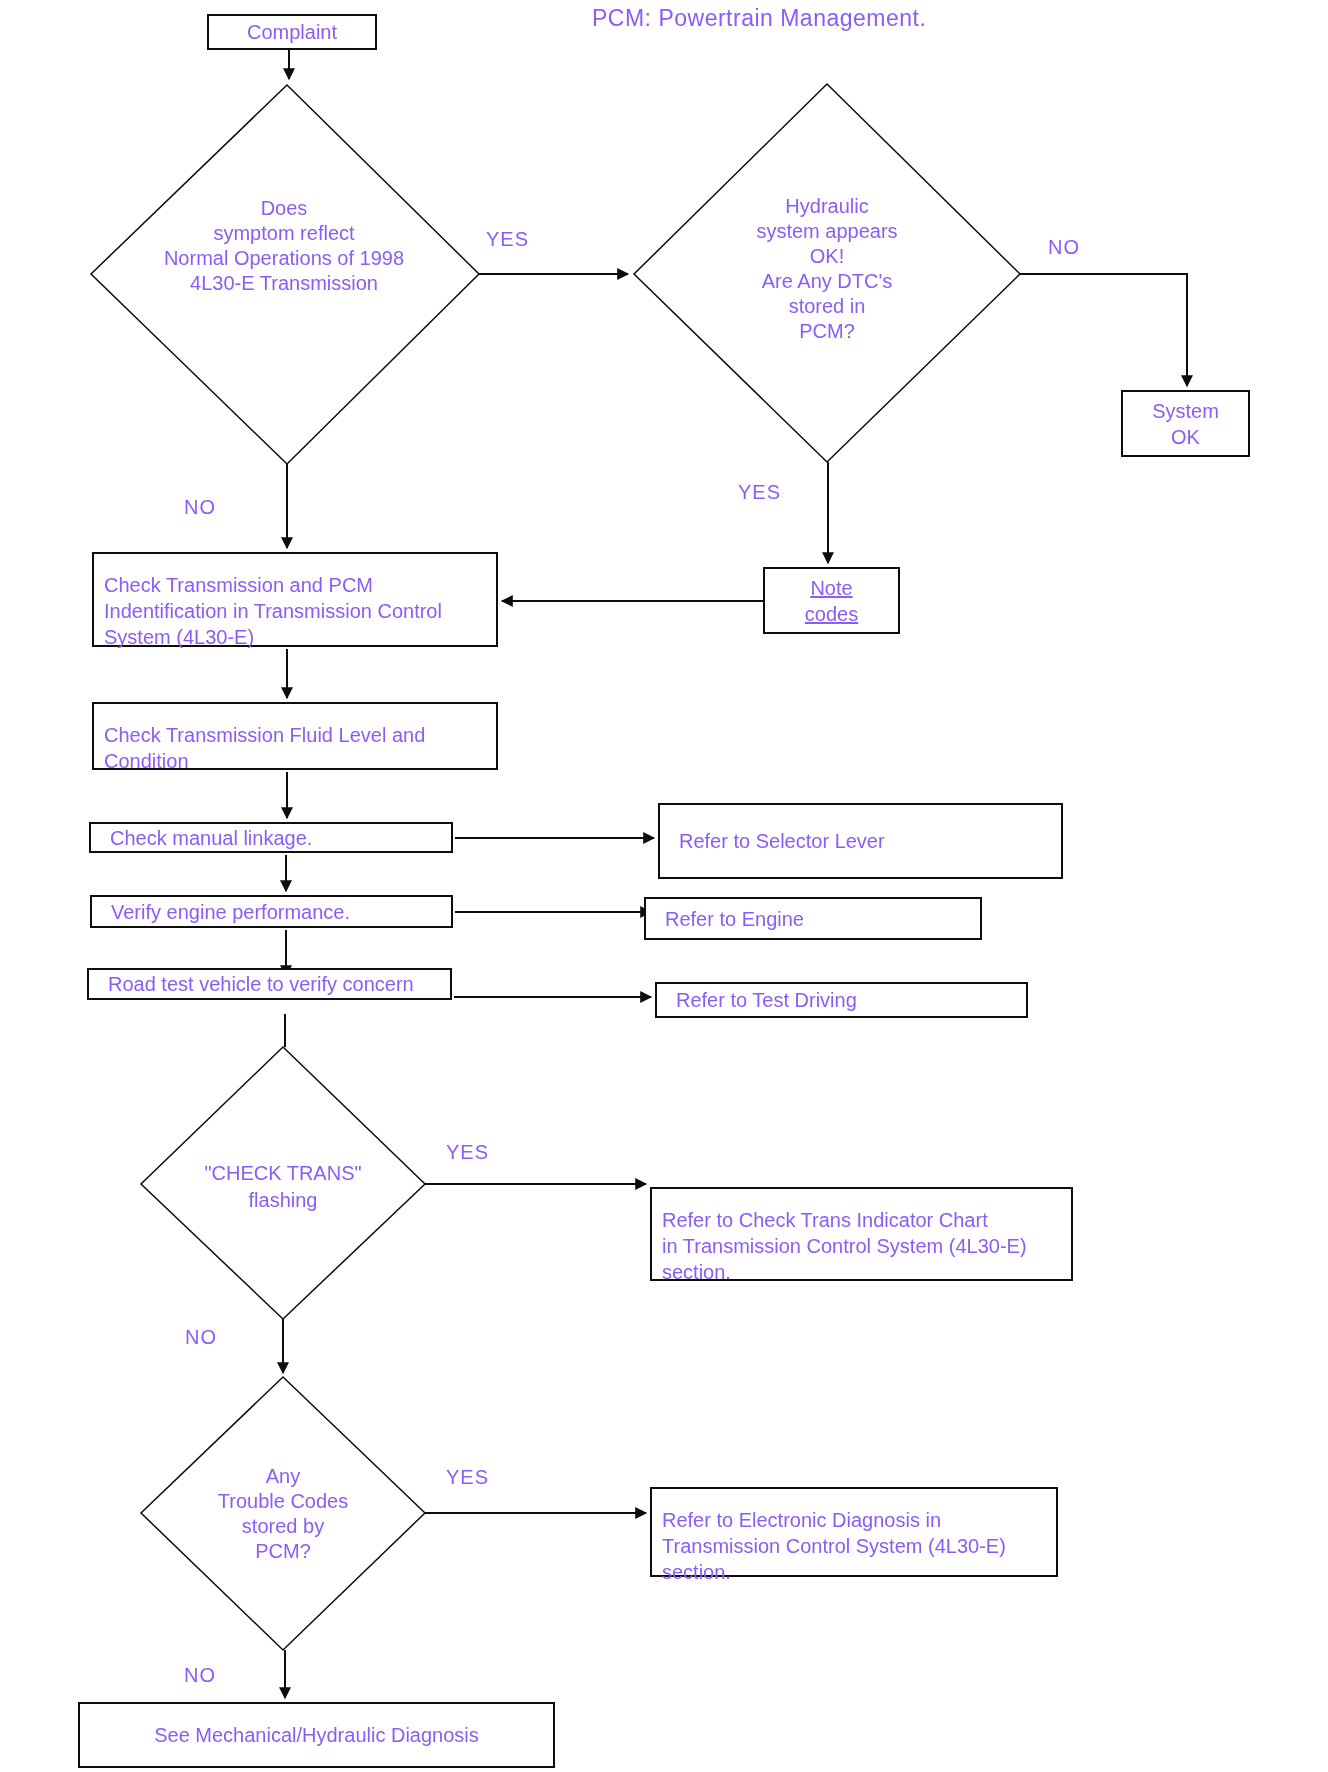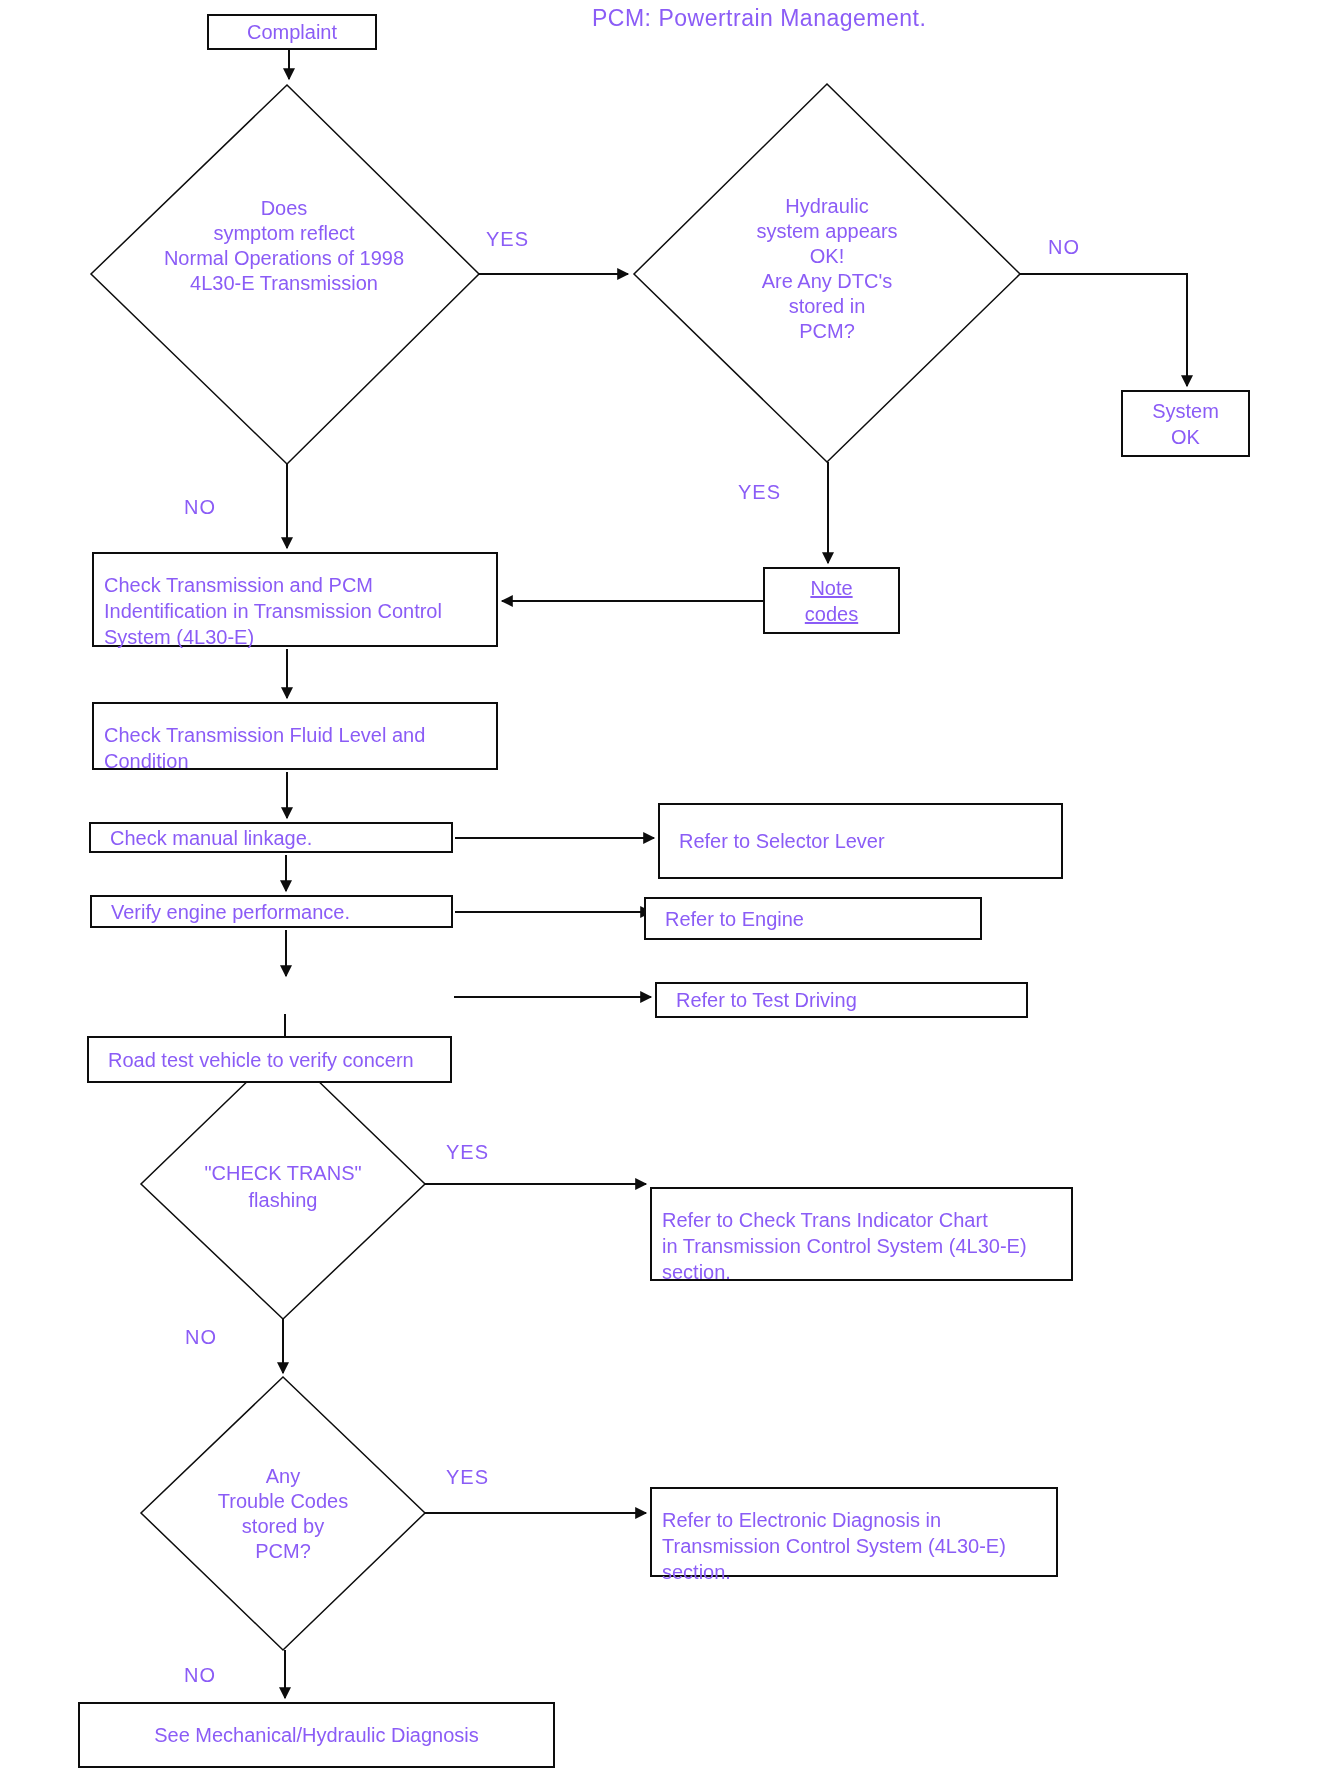--- a/index.html
+++ b/index.html
@@ -131,21 +131,21 @@
 Condition</div>
 
   <div class="box vleft" style="left:89px; top:822px; width:364px; height:31px;">Check manual linkage.</div>
 
   <div class="box vleft" style="left:658px; top:803px; width:405px; height:76px;">Refer to Selector Lever</div>
 
   <div class="box vleft" style="left:90px; top:895px; width:363px; height:33px;">Verify engine performance.</div>
 
   <div class="box vleft" style="left:644px; top:897px; width:338px; height:43px;">Refer to Engine</div>
 
-  <div class="box vleft" style="left:87px; top:1036px; width:365px; height:47px;">Road test vehicle to verify concern</div>
+  <div class="box vleft" style="left:87px; top:968px; width:365px; height:32px;">Road test vehicle to verify concern</div>
 
   <div class="box vleft" style="left:655px; top:982px; width:373px; height:36px;">Refer to Test Driving</div>
 
   <div class="box topleft" style="left:650px; top:1143px; width:423px; height:94px;margin-top:44px;">Refer to Check Trans Indicator Chart
 in Transmission Control System (4L30-E)
 section.</div>
 
   <div class="box topleft" style="left:650px; top:1487px; width:408px; height:90px;">Refer to Electronic Diagnosis in
 Transmission Control System (4L30-E)
 section.</div>

